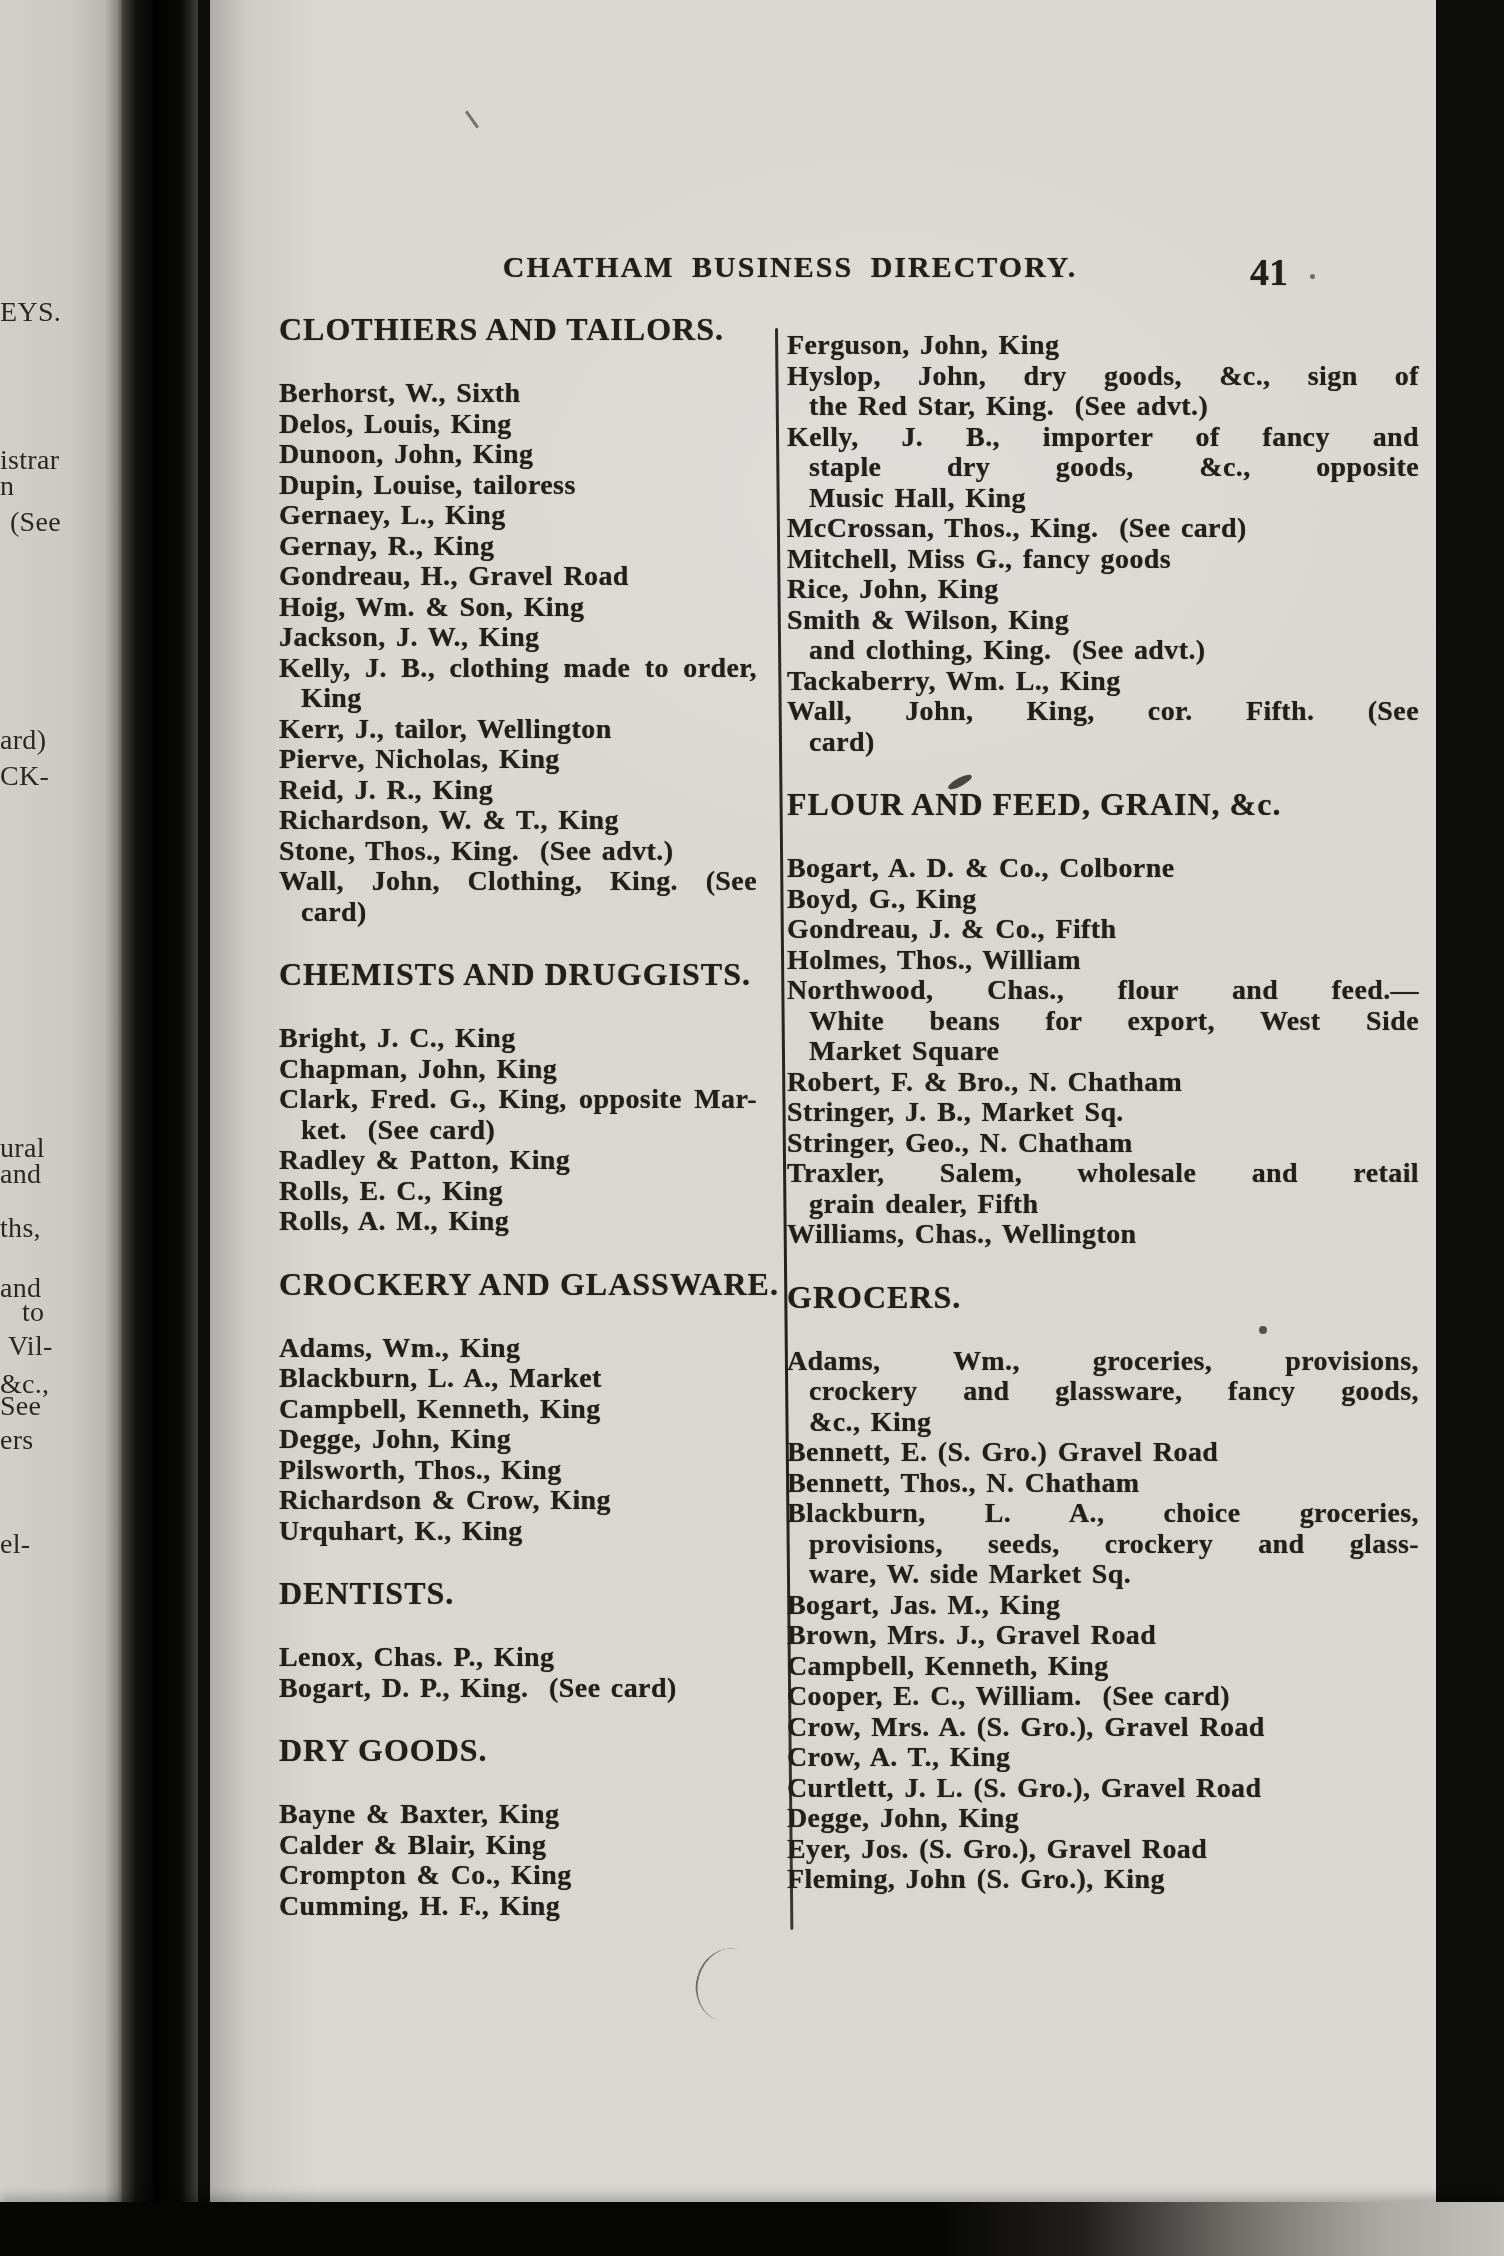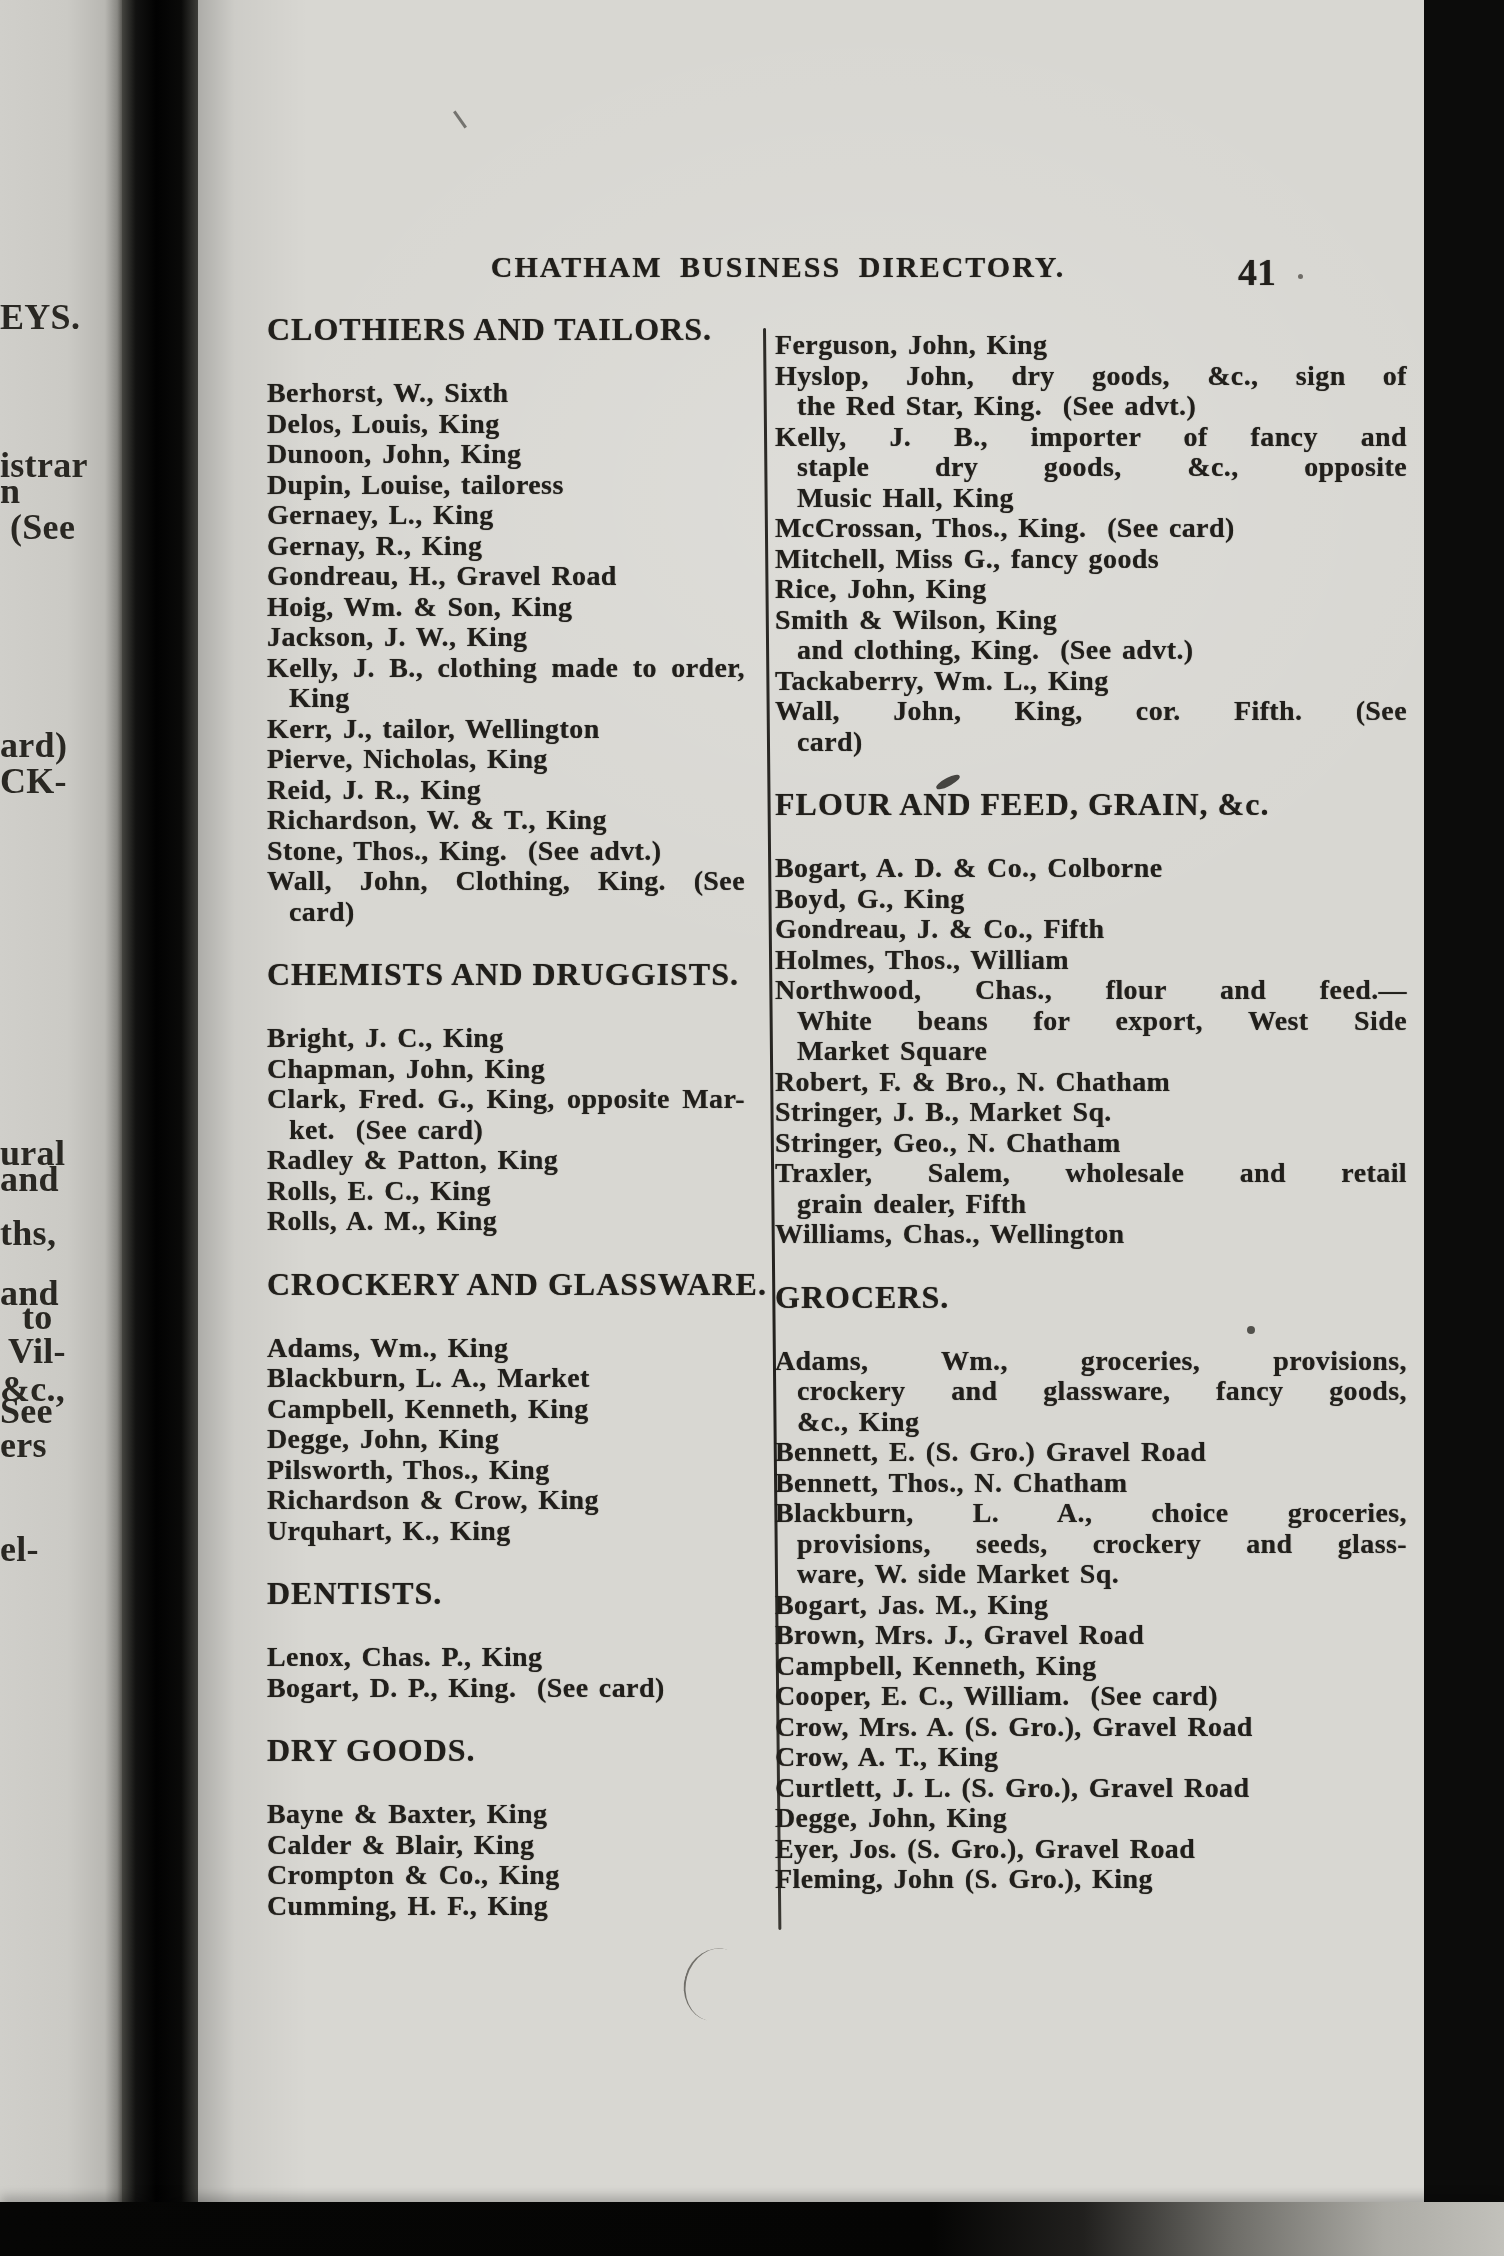--- a/index.html
+++ b/index.html
@@ -2,29 +2,29 @@
 <html><head>
 <meta charset="utf-8">
 <style>
   html,body{margin:0;padding:0;background:#141412;}
   #shot{position:relative;width:1504px;height:2256px;overflow:hidden;background:#0c0c0b;
         font-family:"Liberation Serif","DejaVu Serif",serif;}
 
   
   #prev-page{position:absolute;left:0;top:0;width:122px;height:2256px;
     background:linear-gradient(90deg,#d0cfca 0%,#cbcac5 55%,#b8b7b2 86%,#8a8984 96%,#5a5954 100%);}
-  .fragment{position:absolute;font-weight:700;font-size:36px;color:#2a2823;
+  .fragment{position:absolute;font-weight:400;font-size:28px;color:#2a2823;
     letter-spacing:.3px;white-space:nowrap;}
 
   
   #gutter{position:absolute;left:122px;top:0;width:76px;height:2256px;
     background:linear-gradient(90deg,#454540 0%,#121211 18%,#020202 45%,#0a0a09 78%,#3e3e3a 100%);}
 
   
-  #page{position:absolute;left:198px;top:0;width:1226px;height:2256px;color:#211f1b;
+  #page{position:absolute;left:210px;top:0;width:1226px;height:2256px;color:#211f1b;
     background:
       radial-gradient(ellipse 900px 700px at 55% 22%, rgba(255,255,255,.15), transparent 70%),
       linear-gradient(90deg, rgba(0,0,0,.20) 0%, rgba(0,0,0,.05) 3%, rgba(0,0,0,0) 9%),
       #d8d7d2;}
   #page *{text-shadow:0 0 1px rgba(35,32,28,.65);}
 
   .header-title{position:absolute;top:250px;left:230px;width:700px;text-align:center;
     font-weight:700;font-size:30px;letter-spacing:2px;word-spacing:8px;white-space:nowrap;}
   .page-num{position:absolute;top:250px;left:1040px;font-weight:700;font-size:38px;}
 

